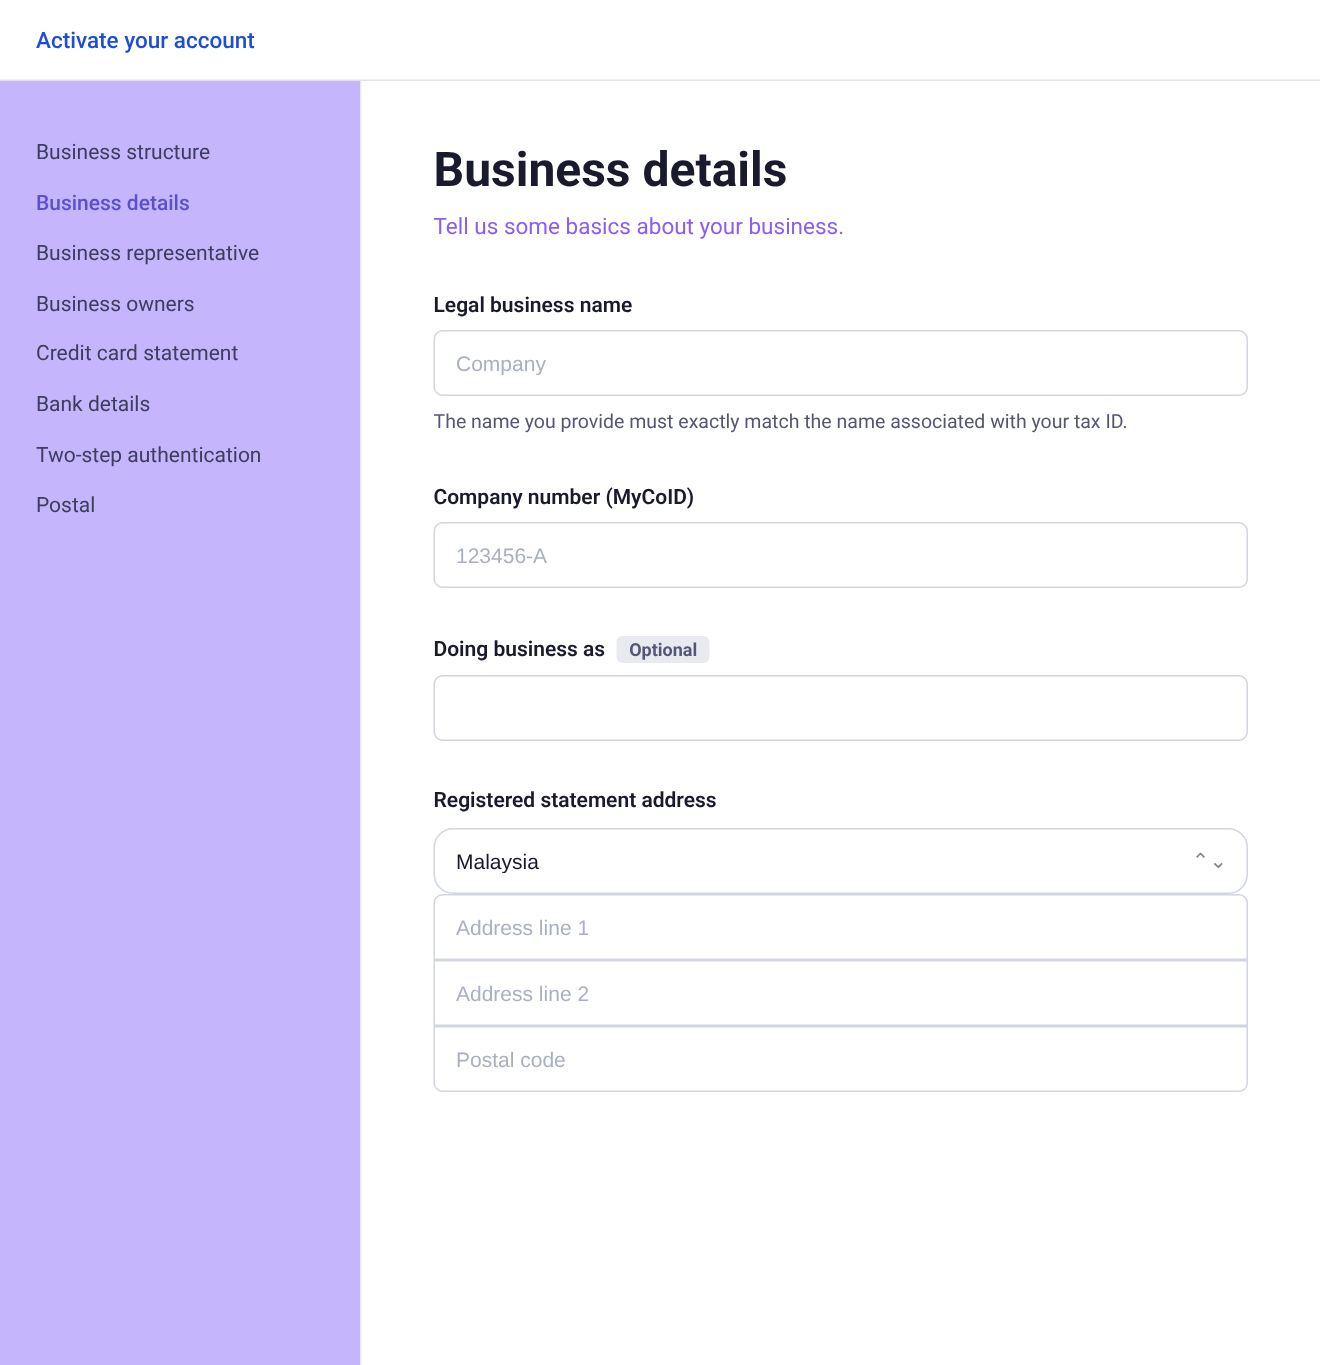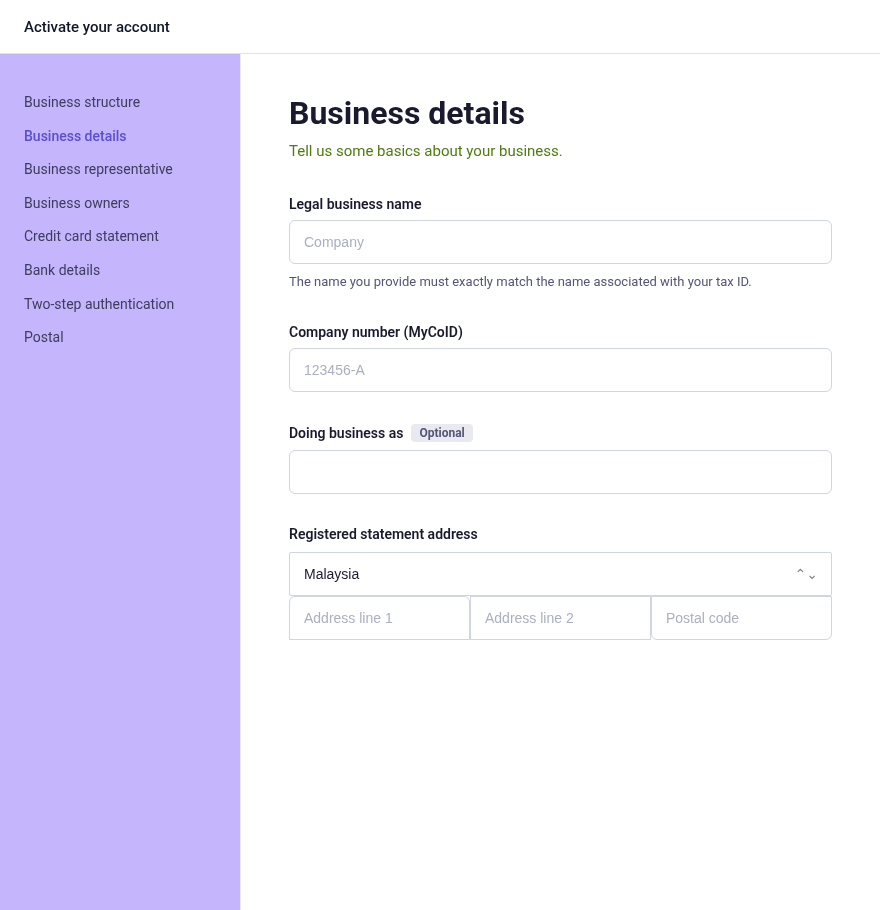--- a/index.html
+++ b/index.html
@@ -22,21 +22,21 @@
       border-bottom: 1px solid #e0e4ea;
       padding: 14px 24px;
       height: 54px;
       display: flex;
       align-items: center;
     }
 
     .header-title {
       font-size: 15px;
       font-weight: 500;
-      color: #0f172a;
+      color: #1d4ed8;
     }
 
     
     .layout {
       display: flex;
       min-height: calc(910px - 54px);
     }
 
     
     .sidebar {
@@ -70,21 +70,21 @@
     .page-title {
       font-size: 32px;
       font-weight: 700;
       color: #1a1a2e;
       margin-bottom: 10px;
       line-height: 1.2;
     }
 
     .page-subtitle {
       font-size: 15px;
-      color: #4d7c0f;
+      color: #8b5cf6;
       margin-bottom: 36px;
     }
 
     
     .form-section {
       margin-bottom: 32px;
     }
 
     .field-label {
       font-size: 14px;
@@ -130,21 +130,21 @@
 
     
     .form-select-wrapper {
       position: relative;
     }
 
     .form-select {
       width: 100%;
       height: 44px;
       border: 1px solid #d0d5e0;
-      border-radius: 2px;
+      border-radius: 13px;
       padding: 0 40px 0 14px;
       font-size: 14px;
       color: #aab0c0;
       background-color: #ffffff;
       outline: none;
       appearance: none;
       cursor: pointer;
     }
 
     .form-select.has-value {
@@ -157,21 +157,21 @@
       top: 50%;
       transform: translateY(-50%);
       pointer-events: none;
       color: #888;
       font-size: 14px;
     }
 
     
     .address-fields {
       display: flex;
-      flex-direction: row;
+      flex-direction: column;
       gap: 0;
     }
 
     .address-fields .form-input {
       border-radius: 0;
       border-bottom: none;
     }
 
     .address-fields .form-input:first-child {
       border-radius: 6px 6px 0 0;

